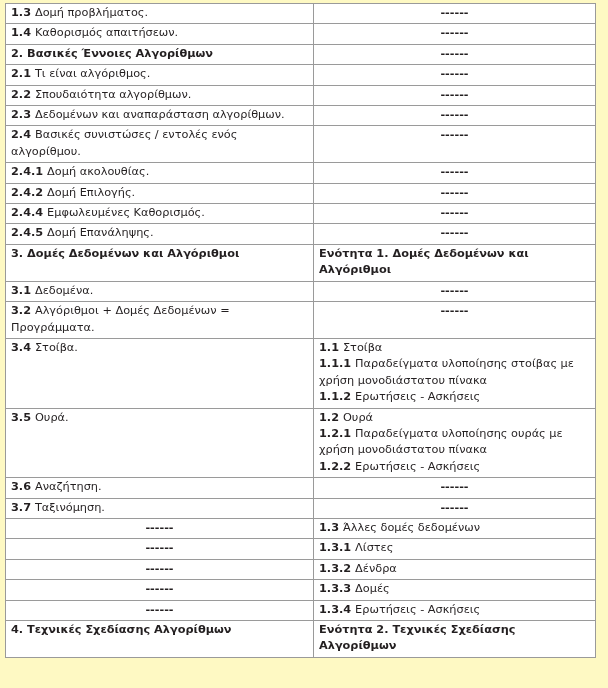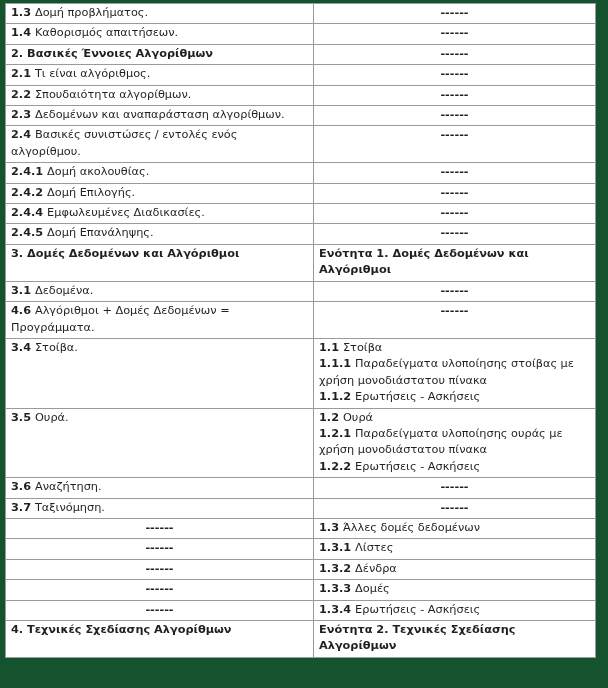--- a/index.html
+++ b/index.html
@@ -12,21 +12,21 @@
     height: 688px;
     overflow: hidden;
     font-family: "DejaVu Sans", "Liberation Sans", sans-serif;
   }
   .page {
     position: relative;
     width: 608px;
     height: 688px;
     box-sizing: border-box;
     padding: 3px 13px 0 5px;
-    background: #14532d;
+    background: #fef9c3;
   }
   table.toc {
     width: 590px;
     border-collapse: collapse;
     table-layout: fixed;
     font-size: 11.3px;
     line-height: 16.4px;
     color: #231f20;
   }
   table.toc col.c-left  { width: 308px; }
@@ -133,21 +133,21 @@
             <span class="dashes">------</span>
           </td>
         </tr>
         <tr>
           <td class="left shade"><span class="num">2.4.2 </span><span>Δομή Επιλογής.</span></td>
           <td class="right vmid">
             <span class="dashes">------</span>
           </td>
         </tr>
         <tr>
-          <td class="left shade"><span class="num">2.4.4 </span><span>Εμφωλευμένες Διαδικασίες.</span></td>
+          <td class="left shade"><span class="num">2.4.4 </span><span>Εμφωλευμένες Καθορισμός.</span></td>
           <td class="right vmid">
             <span class="dashes">------</span>
           </td>
         </tr>
         <tr>
           <td class="left shade"><span class="num">2.4.5 </span><span>Δομή Επανάληψης.</span></td>
           <td class="right vmid">
             <span class="dashes">------</span>
           </td>
         </tr>
@@ -155,21 +155,21 @@
           <td class="left bold shade vmid tall"><span>3. Δομές Δεδομένων και Αλγόριθμοι</span></td>
           <td class="right bold shade vmid tall"><span>Ενότητα 1. Δομές Δεδομένων και Αλγόριθμοι</span></td>
         </tr>
         <tr>
           <td class="left shade"><span class="num">3.1 </span><span>Δεδομένα.</span></td>
           <td class="right vmid">
             <span class="dashes">------</span>
           </td>
         </tr>
         <tr>
-          <td class="left shade tall"><span class="num">4.6 </span><span>Αλγόριθμοι + Δομές Δεδομένων = Προγράμματα.</span></td>
+          <td class="left shade tall"><span class="num">3.2 </span><span>Αλγόριθμοι + Δομές Δεδομένων = Προγράμματα.</span></td>
           <td class="right vmid tall">
             <span class="dashes">------</span>
           </td>
         </tr>
         <tr>
           <td class="left shade"><span class="num">3.4 </span><span>Στοίβα.</span></td>
           <td class="right">
             <span class="line"><span class="num">1.1 </span><span>Στοίβα</span></span>
             <span class="line"><span class="num">1.1.1 </span><span>Παραδείγματα υλοποίησης στοίβας με χρήση μονοδιάστατου πίνακα</span></span>
             <span class="line"><span class="num">1.1.2 </span><span>Ερωτήσεις - Ασκήσεις</span></span>

